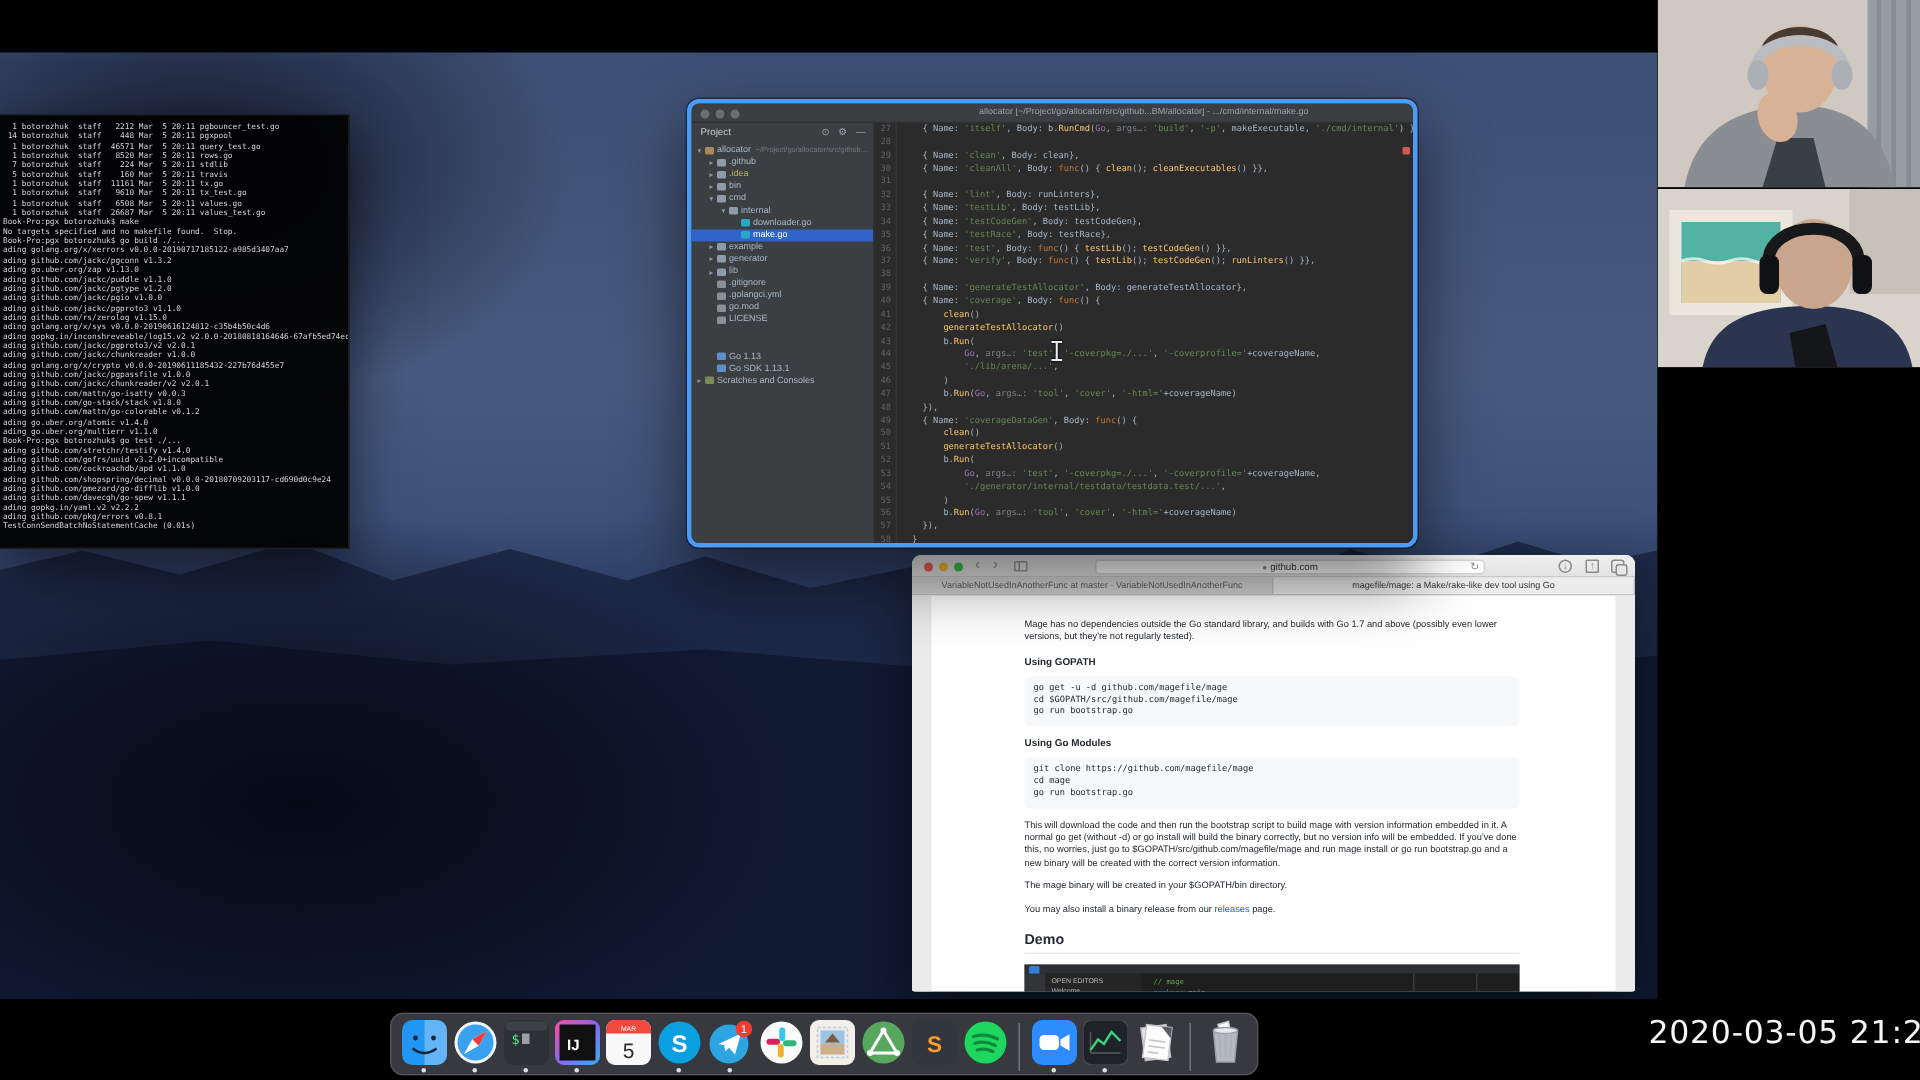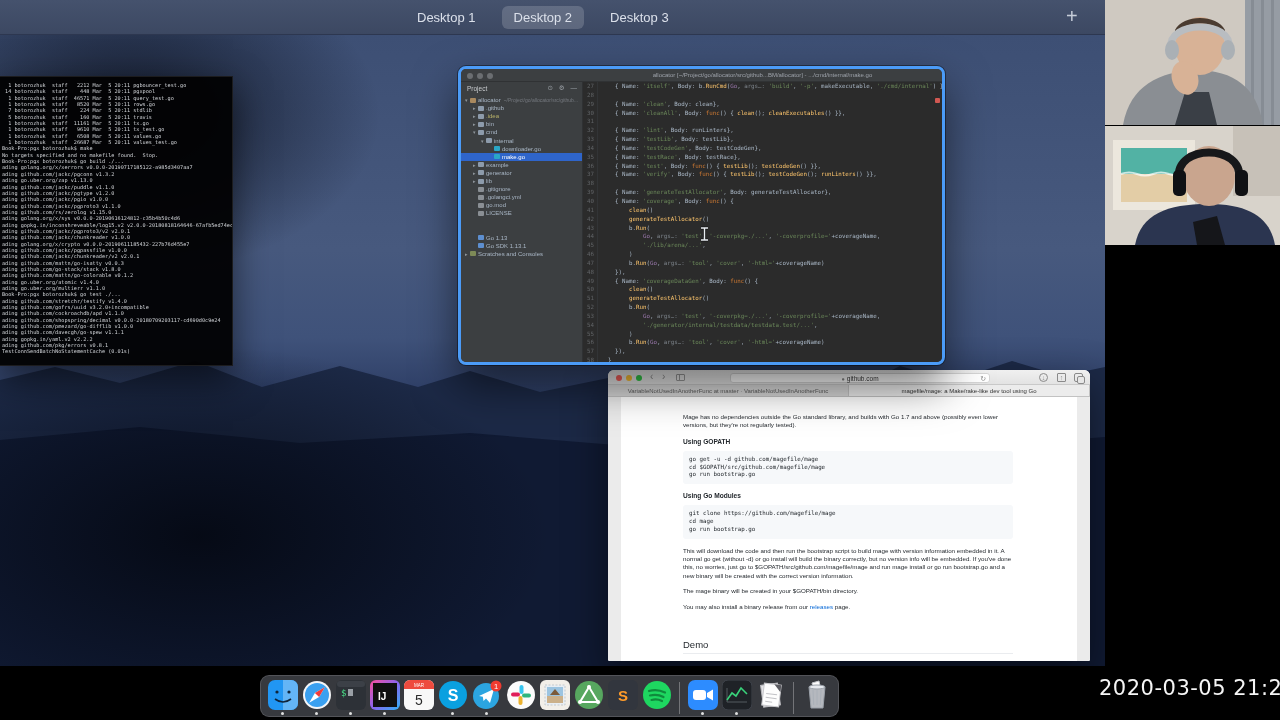--- a/index.html
+++ b/index.html
@@ -90,21 +90,21 @@
      white-space:nowrap; overflow:hidden; text-overflow:ellipsis; padding:0 10px; border-right:1px solid #c2c2c2; }
   .browser-tab.active { background:#ececec; color:#333; }
   #browser-content { position:absolute; left:0; top:27px; right:0; bottom:0; background:#fff; }
   .page-gutter { position:absolute; top:0; bottom:0; width:13px; background:#ebebeb; }
   #readme-col { position:absolute; left:75px; top:16px; width:330px; }
   .gh-p { font-size:6.2px; line-height:8.4px; color:#24292e; margin-bottom:7px; }
   .gh-h4 { font-size:6.6px; font-weight:bold; color:#24292e; margin:8px 0 6px 0; }
   .gh-code { background:#f6f8fa; border-radius:3px; padding:5px 6px; margin-bottom:8px;
     font-family:"DejaVu Sans Mono", monospace; font-size:5.8px; line-height:7.8px; color:#24292e; white-space:pre; }
   .gh-link { color:#0366d6; }
-  #demo-heading { font-size:9.5px; font-weight:normal; color:#24292e; margin:28px 0 7px 0;
+  #demo-heading { font-size:9.5px; font-weight:bold; color:#24292e; margin:10px 0 7px 0;
     border-bottom:1px solid #eaecef; padding-bottom:3px; }
   #demo-video { position:relative; width:330px; height:34px; background:#1e2023; overflow:hidden; }
   #demo-titlebar { position:absolute; left:0; top:0; right:0; height:6px; background:#2d2f33; }
   #demo-appicon { position:absolute; left:3px; top:1px; width:7px; height:8px; background:#2f7fd6; border-radius:1px; }
   #demo-sidebar { position:absolute; left:14px; top:6px; width:64px; bottom:0; background:#252526; color:#bdbdbd;
     font-size:4.6px; line-height:6.5px; padding:2px 0 0 4px; }
   #demo-activity { position:absolute; left:0; top:6px; width:14px; bottom:0; background:#333438; }
   #demo-editor { position:absolute; left:78px; top:6px; right:0; bottom:0; background:#1e1e1e;
     font-family:"DejaVu Sans Mono", monospace; font-size:4.8px; line-height:7px; padding:3px 0 0 8px; }
   #demo-editor .d-comment { color:#57a64a; }
@@ -447,28 +447,20 @@
               <div><span class="d-kw">package</span><span class="d-id"> main</span></div>
             </div>
             <div class="demo-divider" style="right:70px"></div>
             <div class="demo-divider" style="right:28px"></div>
           </div>
         </div>
       </div>
     </div>
   </div>
 
-  <div id="spaces-bar">
-    <div id="spaces-list">
-        <div class="space-label">Desktop 1</div>
-        <div class="space-label active">Desktop 2</div>
-        <div class="space-label">Desktop 3</div>
-      </div>
-    <div id="add-space">+</div>
-  </div>
 
   <div id="webcam-column">
     <div class="cam" id="cam-1">
       <svg class="dock-svg" style="width:175px;height:125px" viewBox="0 0 175 125" preserveAspectRatio="none">
         <rect width="175" height="125" fill="#cfc9c1"></rect>
         <rect x="140" width="35" height="125" fill="#969ca4"></rect>
         <rect x="146" width="3" height="125" fill="#868c94"></rect>
           <rect x="156" width="3" height="125" fill="#868c94"></rect>
           <rect x="166" width="3" height="125" fill="#868c94"></rect>
         <path d="M18,125 C25,85 55,72 90,70 C130,70 152,88 158,125 Z" fill="#8a8e93"></path>

